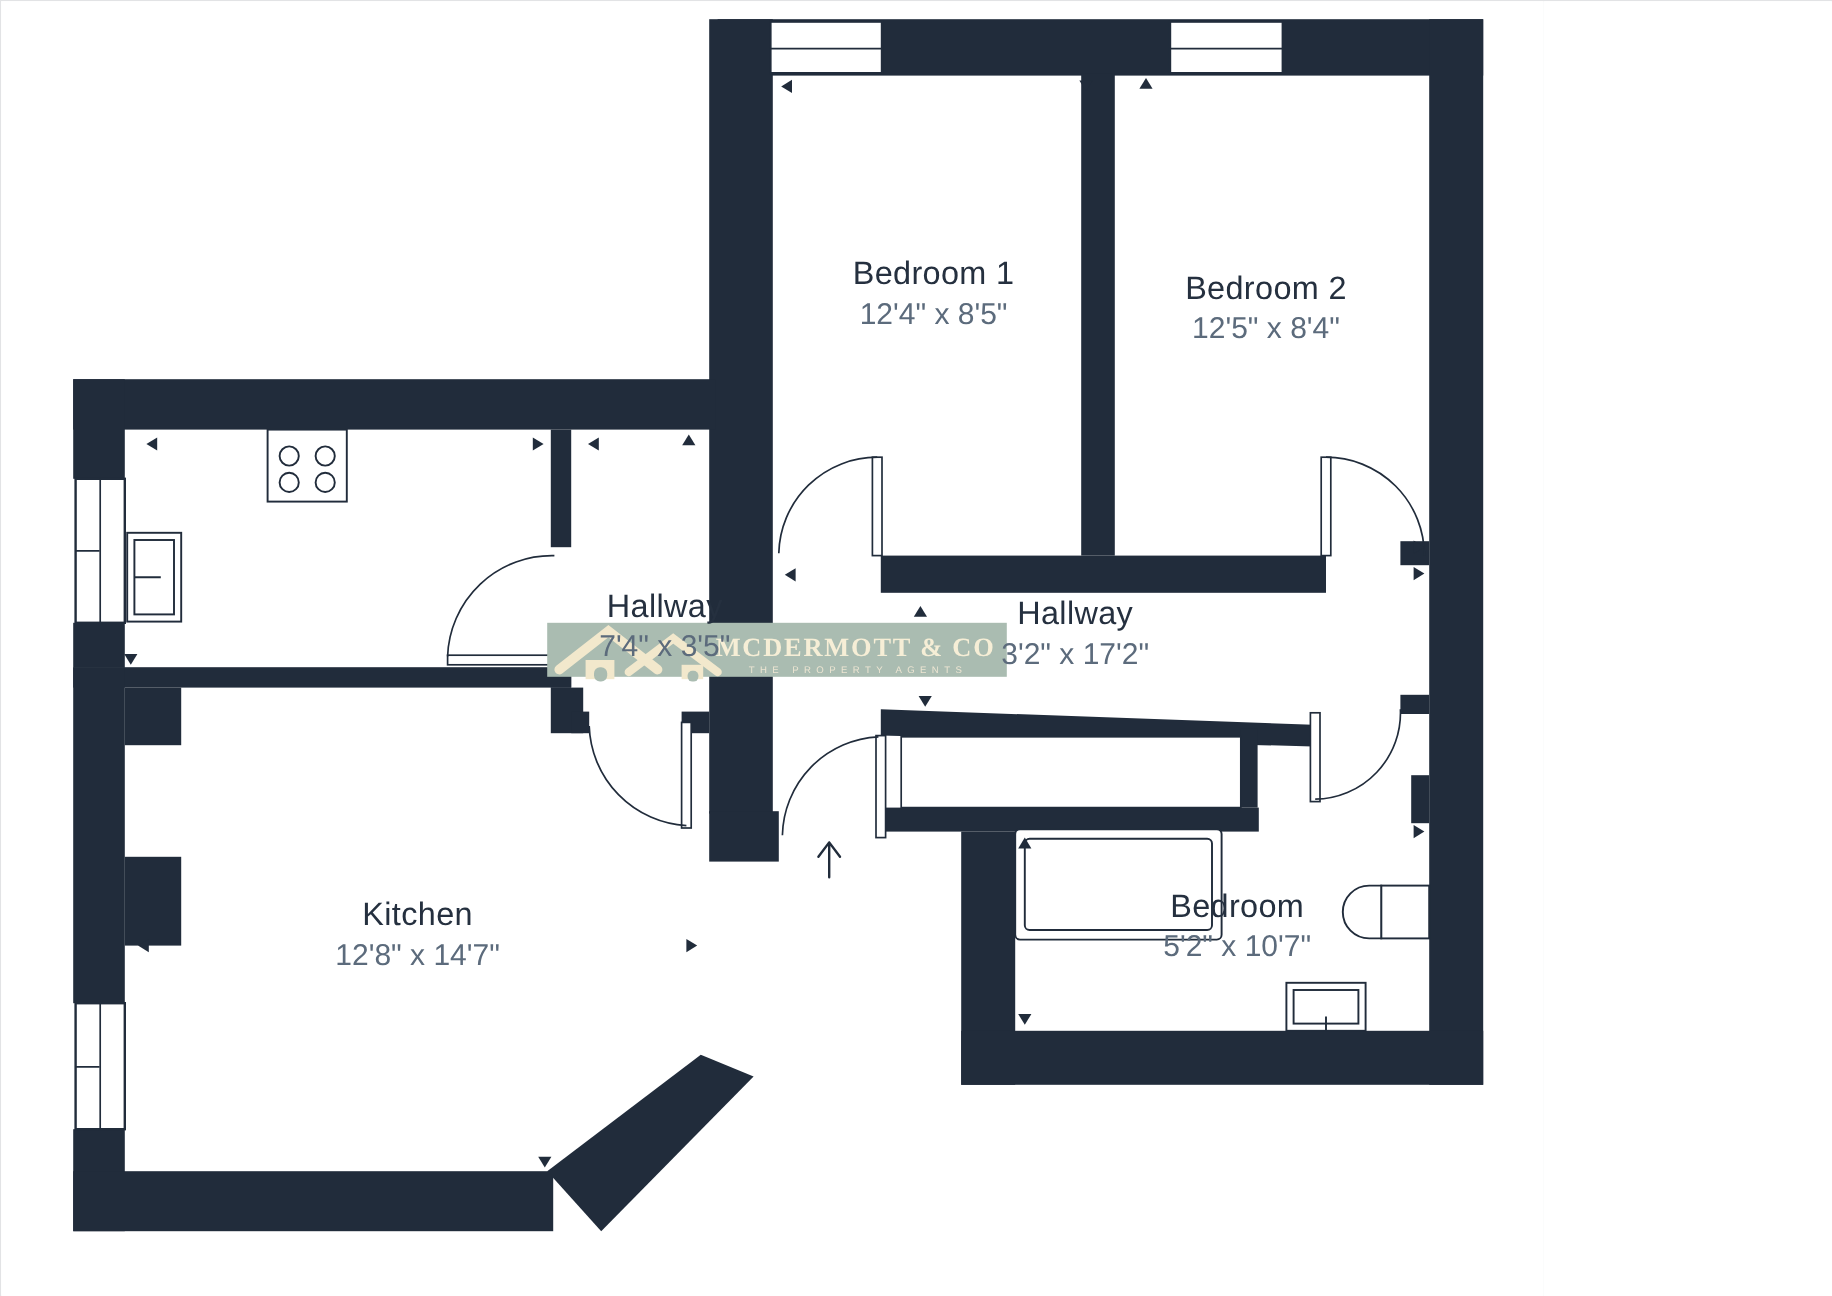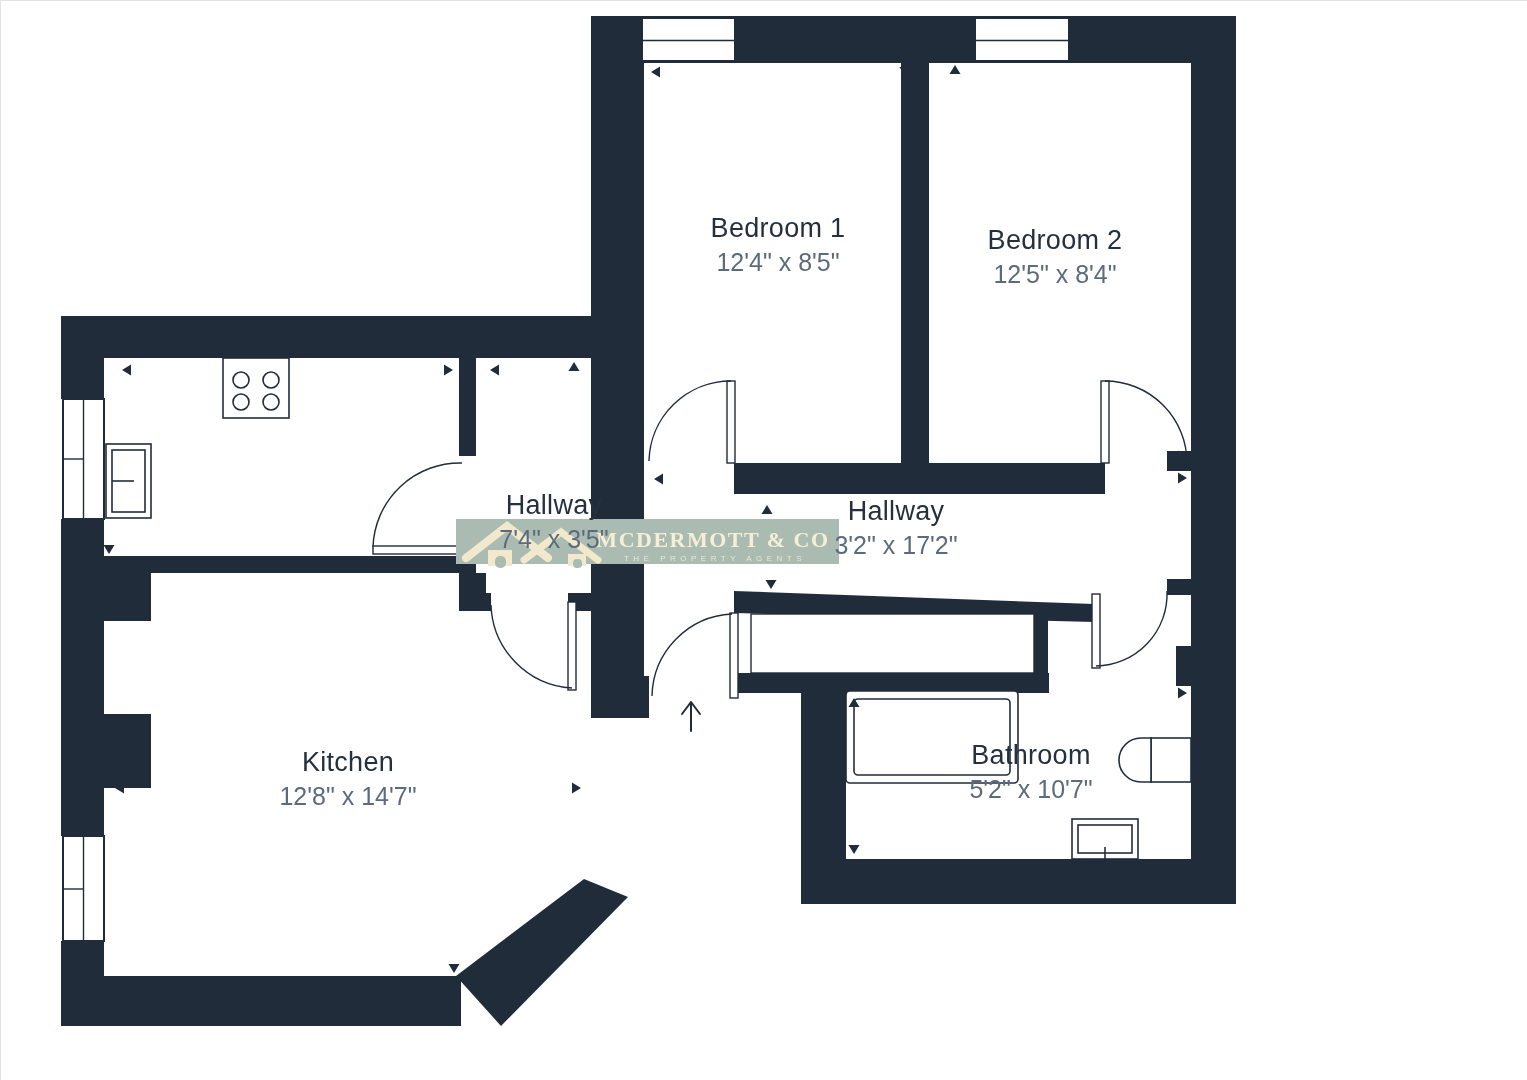--- a/index.html
+++ b/index.html
@@ -216,21 +216,21 @@
     </div>
     <div class="room-label" style="left:895px;top:527px">
       <div class="room-name">Hallway</div>
       <div class="room-dims">3'2" x 17'2"</div>
     </div>
     <div class="room-label" style="left:347px;top:778px">
       <div class="room-name">Kitchen</div>
       <div class="room-dims">12'8" x 14'7"</div>
     </div>
     <div class="room-label" style="left:1030px;top:771px">
-      <div class="room-name">Bathroom</div>
+      <div class="room-name">Bedroom</div>
       <div class="room-dims">5'2" x 10'7"</div>
     </div>
   </div>
 
   <div class="vdivider"></div>
   <div class="sidebar">
 
     
 
     

